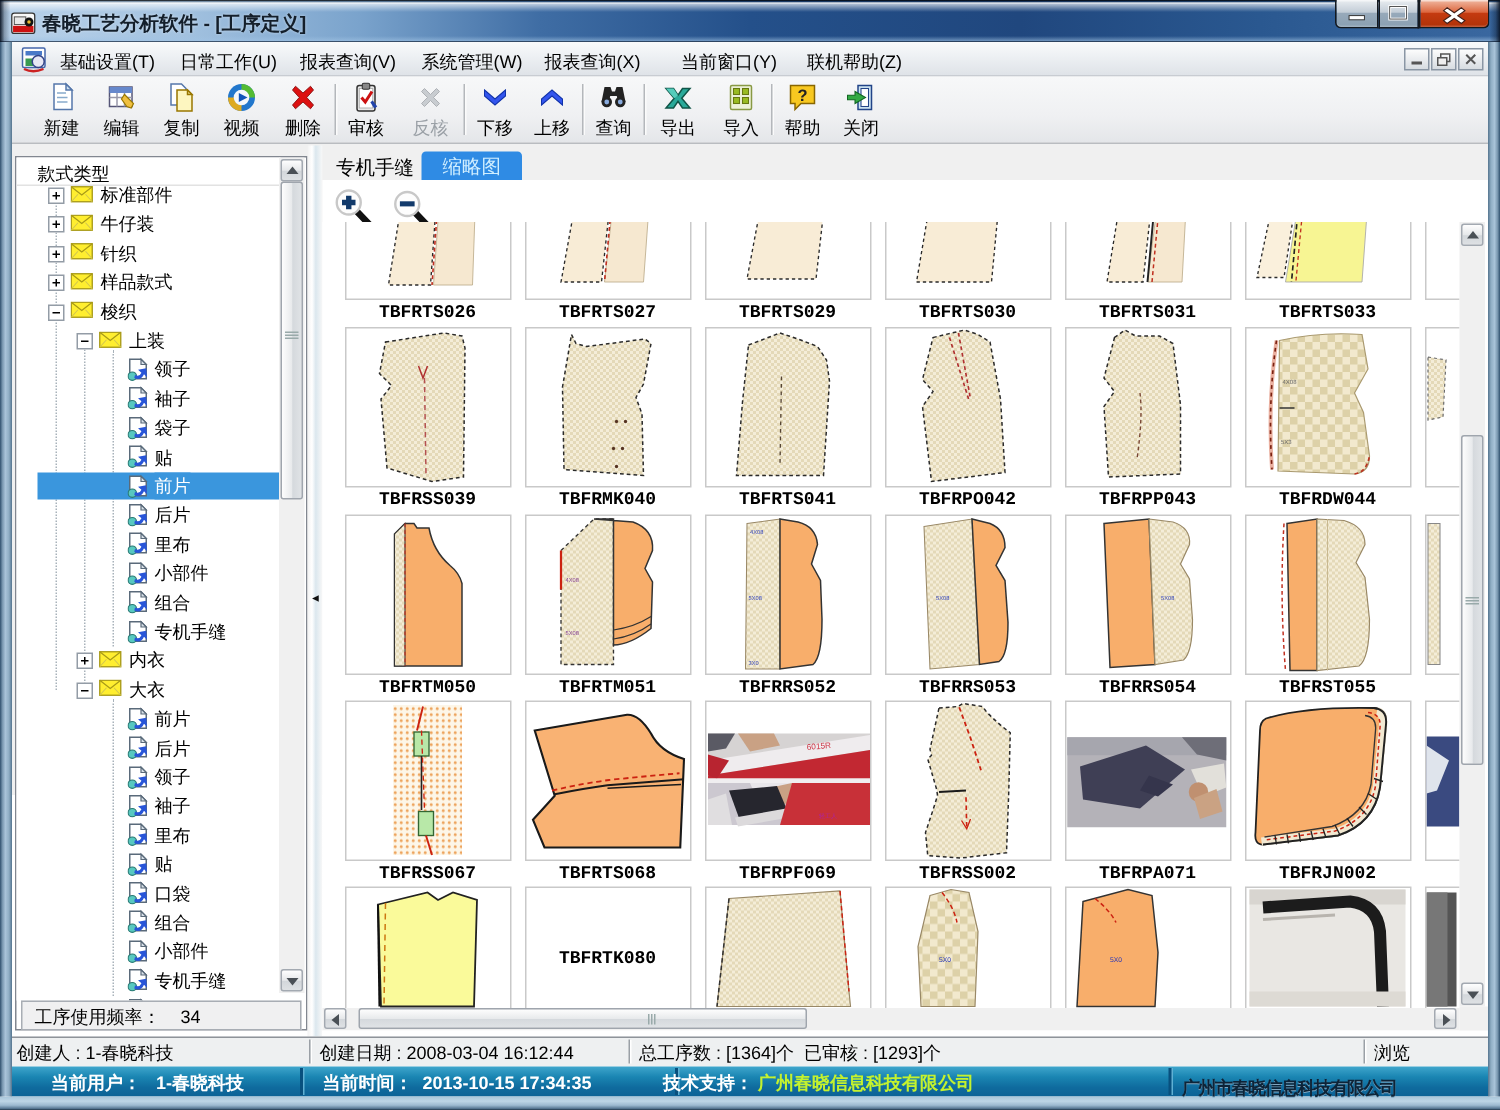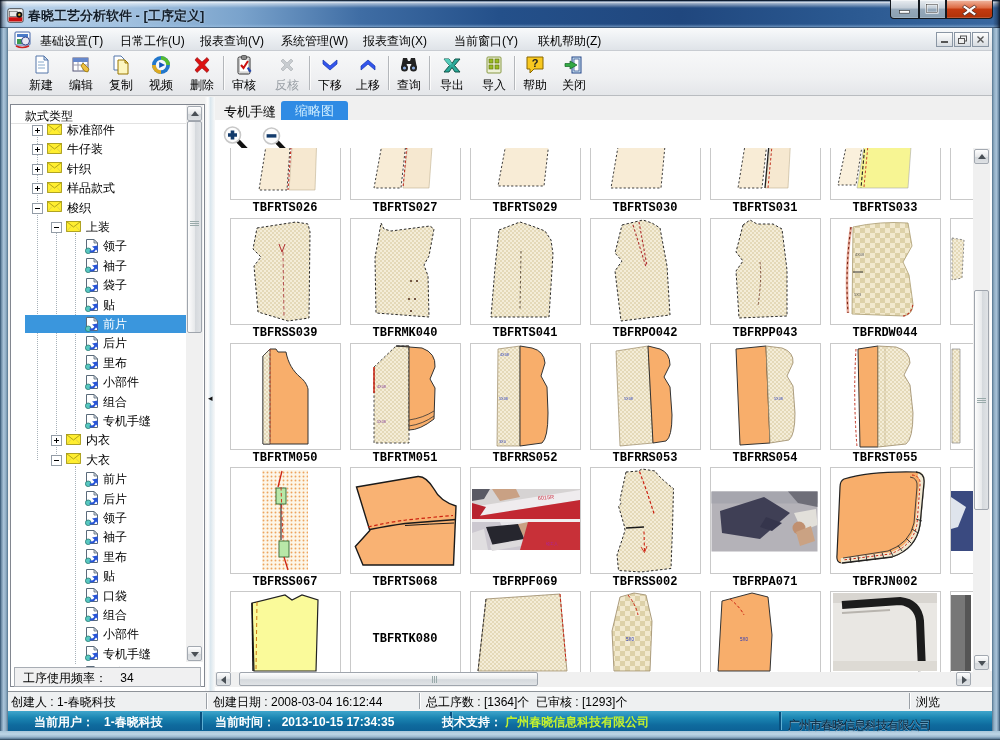--- a/index.html
+++ b/index.html
@@ -85,21 +85,21 @@
 .clabel{position:absolute;width:111px;height:13px;font-family:"Liberation Mono",monospace;
  font-weight:bold;font-size:12px;text-align:center;color:#000;letter-spacing:0;line-height:13px;}
 
 #statusbar{left:8px;top:691px;width:984px;height:20px;background:#eef0f1;border-top:1px solid #8e9399;}
 .spanel{position:absolute;top:693px;height:16px;font-size:12px;color:#000;
  border-left:1px solid #9aa0a6;box-shadow:inset 1px 0 0 #fff;padding:1px 0 0 6px;}
 #bluebar{left:8px;top:711px;width:984px;height:20px;
  background:linear-gradient(180deg,#3fa6cc 0%,#1a85b2 35%,#0f6b9e 70%,#0c6296 100%);}
 .bitem{position:absolute;top:714px;font-size:12px;color:#fff;font-weight:bold;}
 .bsep{position:absolute;top:712px;width:2px;height:18px;background:#08507e;box-shadow:1px 0 0 #5fb0d4;}
-#company{left:788px;top:717px;font-size:12px;letter-spacing:-1px;color:#0d2438;font-weight:normal;
+#company{left:788px;top:717px;font-size:12px;letter-spacing:-1px;color:#0d2438;font-weight:bold;
  text-shadow:0 1px 0 #7fa6c0;}
 </style></head><body>
 <div id="page">
 <svg width="0" height="0" style="position:absolute">
 <defs>
 <pattern id="pdot" width="4" height="4" patternUnits="userSpaceOnUse">
  <rect width="4" height="4" fill="#f4edd8"></rect>
  <rect x="0" y="0" width="2" height="2" fill="#e4d9b8"></rect>
  <rect x="2" y="2" width="2" height="2" fill="#e4d9b8"></rect>
 </pattern>

